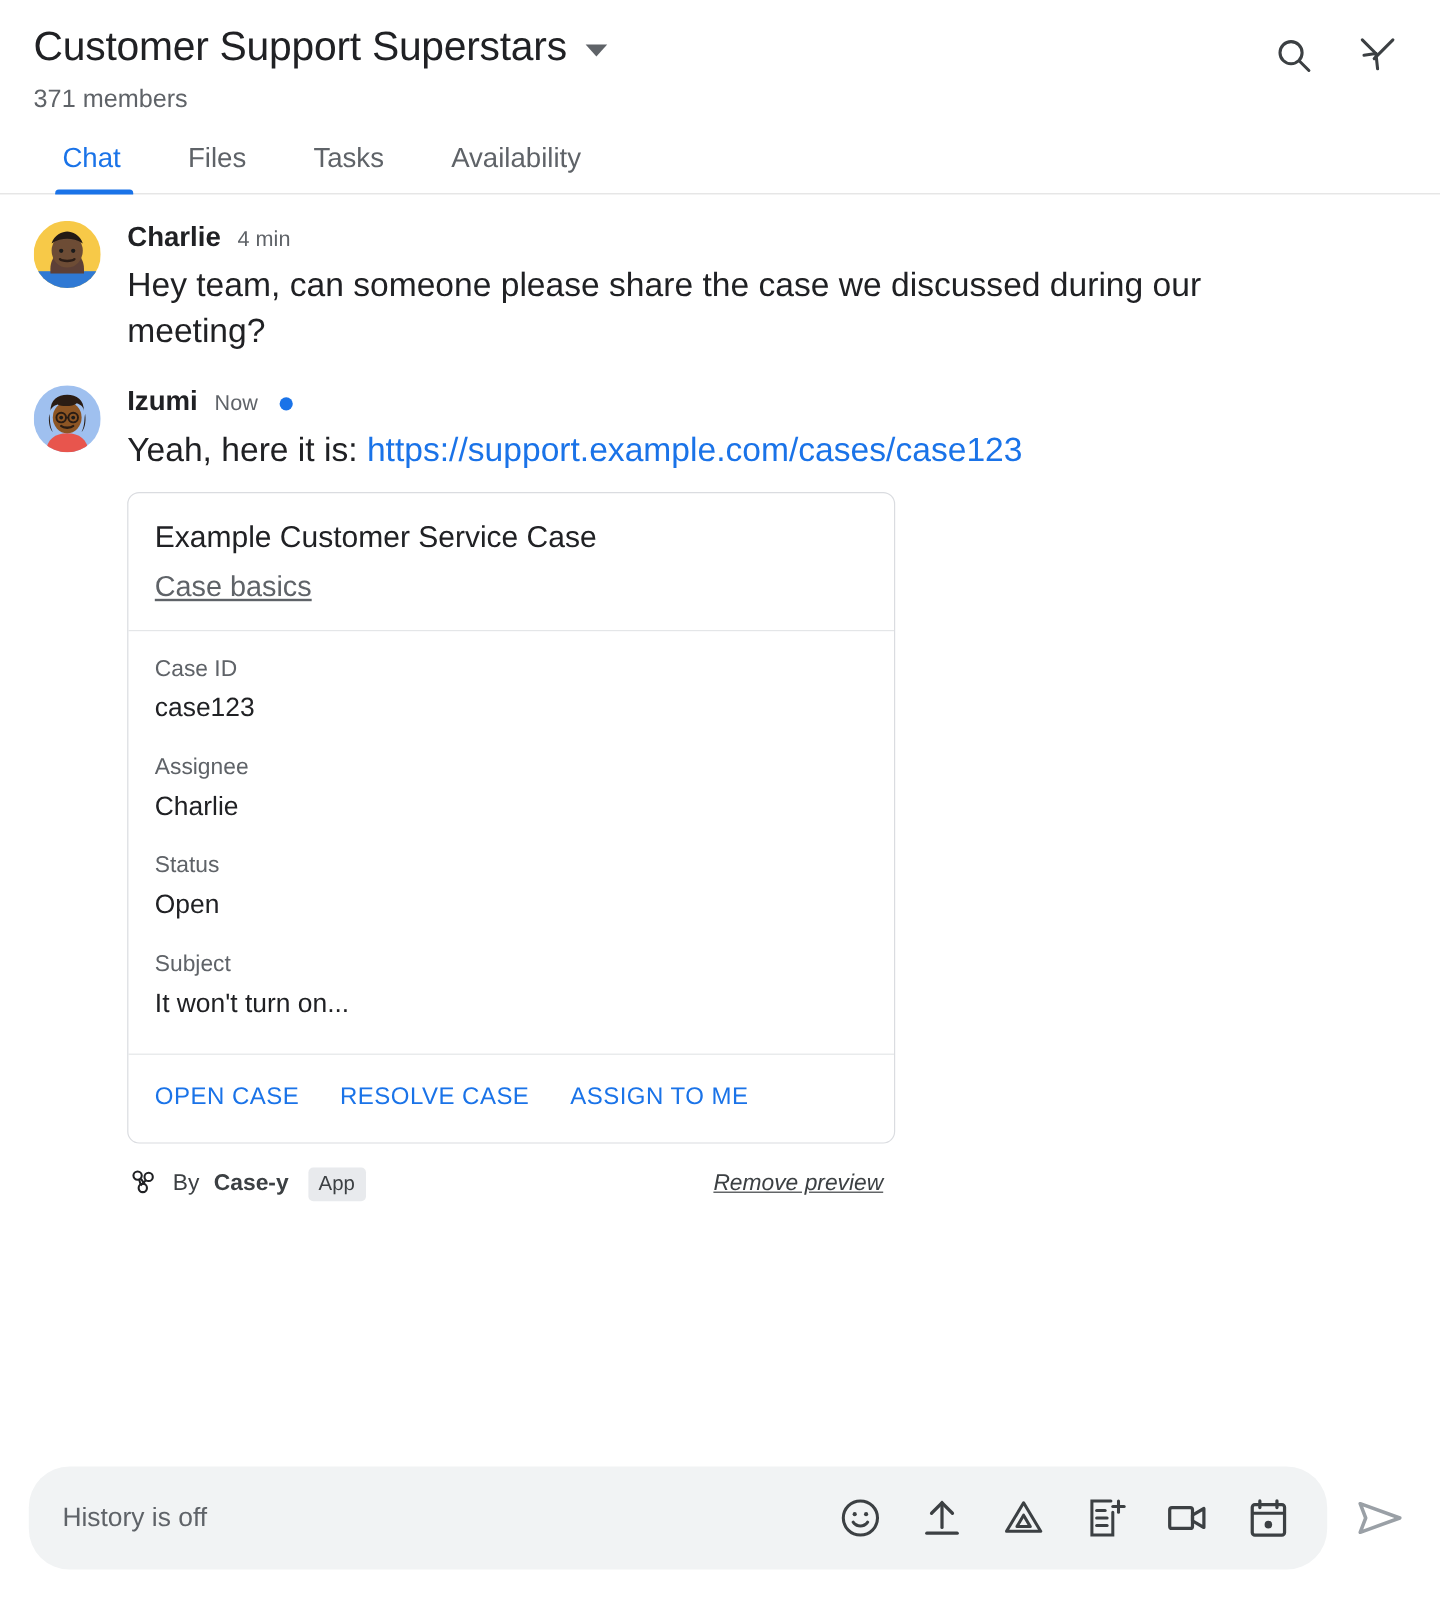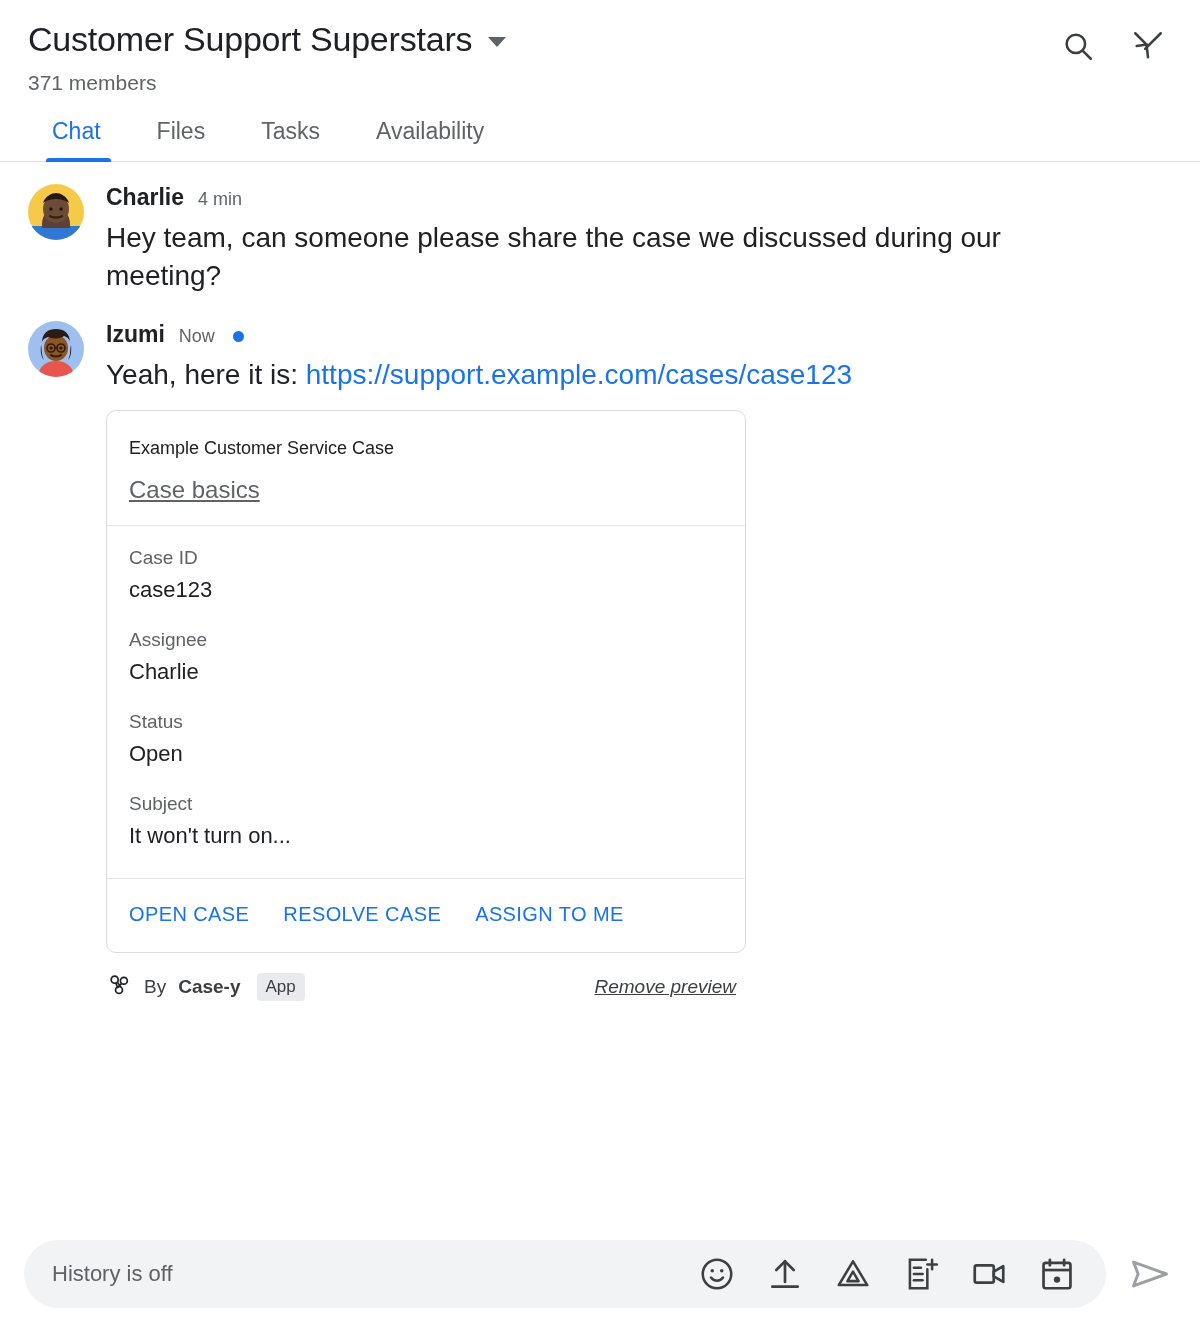--- a/index.html
+++ b/index.html
@@ -156,21 +156,21 @@
     width: 640px;
     border: 1px solid #dadce0;
     border-radius: 10px;
     background: #fff;
   }
   .card-head {
     padding: 22px 22px 22px 22px;
     border-bottom: 1px solid #e4e6e8;
   }
   .card-title {
-    font-size: 18px;
+    font-size: 25px;
     color: #202124;
     line-height: 30px;
   }
   .card-subtitle {
     font-size: 24px;
     color: #5f6368;
     margin-top: 14px;
     line-height: 26px;
     text-decoration: underline;
   }
@@ -238,21 +238,21 @@
     flex: none;
     padding: 20px 24px 28px 24px;
     display: flex;
     align-items: center;
     gap: 18px;
   }
   .composer {
     flex: 1 1 auto;
     background: #f1f3f4;
     border-radius: 34px;
-    height: 68px;
+    height: 86px;
     display: flex;
     align-items: center;
     padding: 0 30px 0 28px;
     gap: 16px;
   }
   .composer-placeholder {
     flex: 1 1 auto;
     font-size: 22px;
     color: #5f6368;
   }

